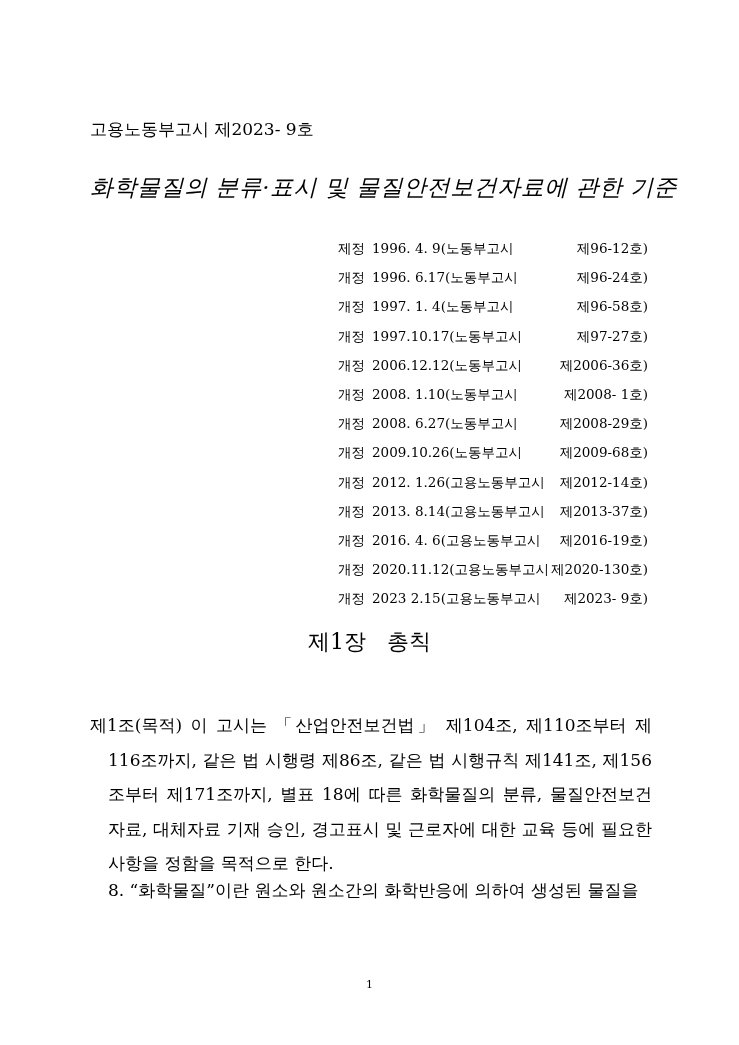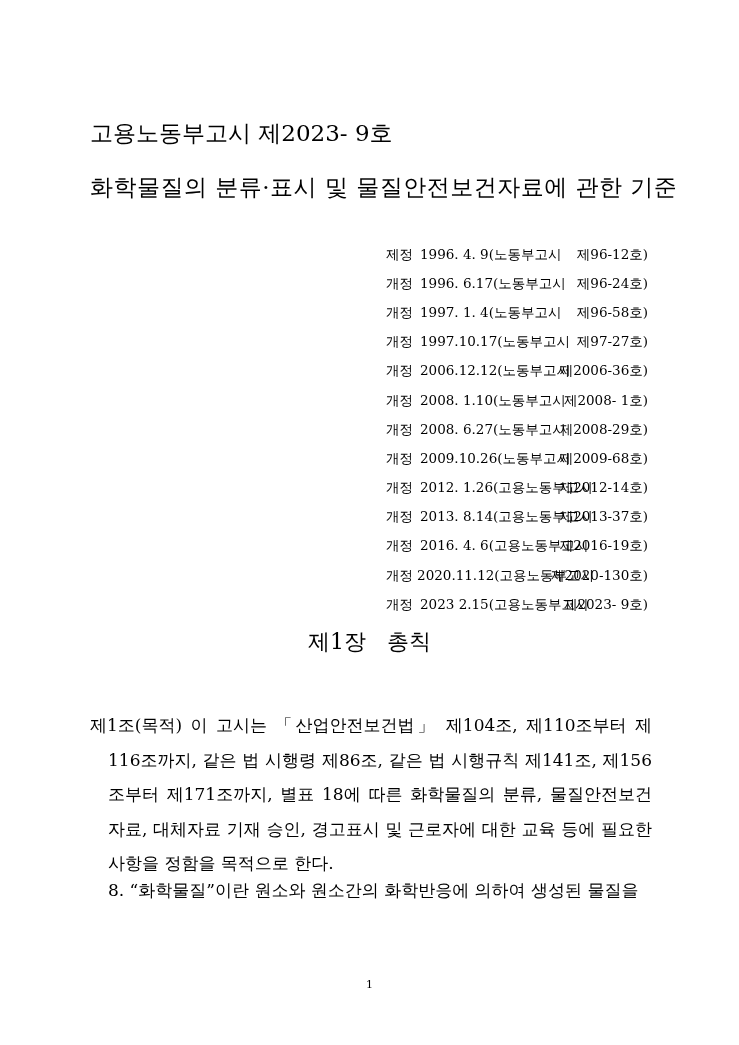--- a/index.html
+++ b/index.html
@@ -12,44 +12,43 @@
       height: 1045px;
       position: relative;
       overflow: hidden;
       color: #000000;
       font-family: "DejaVu Serif", "Liberation Serif", serif;
     }
     .notice-no {
       position: absolute;
       left: 90px;
       top: 118px;
-      font-size: 23px;
+      font-size: 17px;
       letter-spacing: 0px;
     }
     .doc-title {
       position: absolute;
       left: 90px;
       top: 172px;
       font-size: 23px;
       letter-spacing: 0.5px;
       white-space: nowrap;
+      font-style: italic;
     }
     .history {
       position: absolute;
       left: 338px;
       top: 240px;
       width: 310px;
       font-size: 13.5px;
     }
     .history-row {
       display: flex;
       height: 29.2px;
-      align-items: center;
       white-space: nowrap;
-      margin-left: 48px;
     }
     .h-type { width: 34px; }
     .h-date { width: 134px; }
     .h-no { flex: 1; text-align: right; }
     .chapter {
       position: absolute;
       left: 0;
       width: 739px;
       top: 627px;
       text-align: center;

